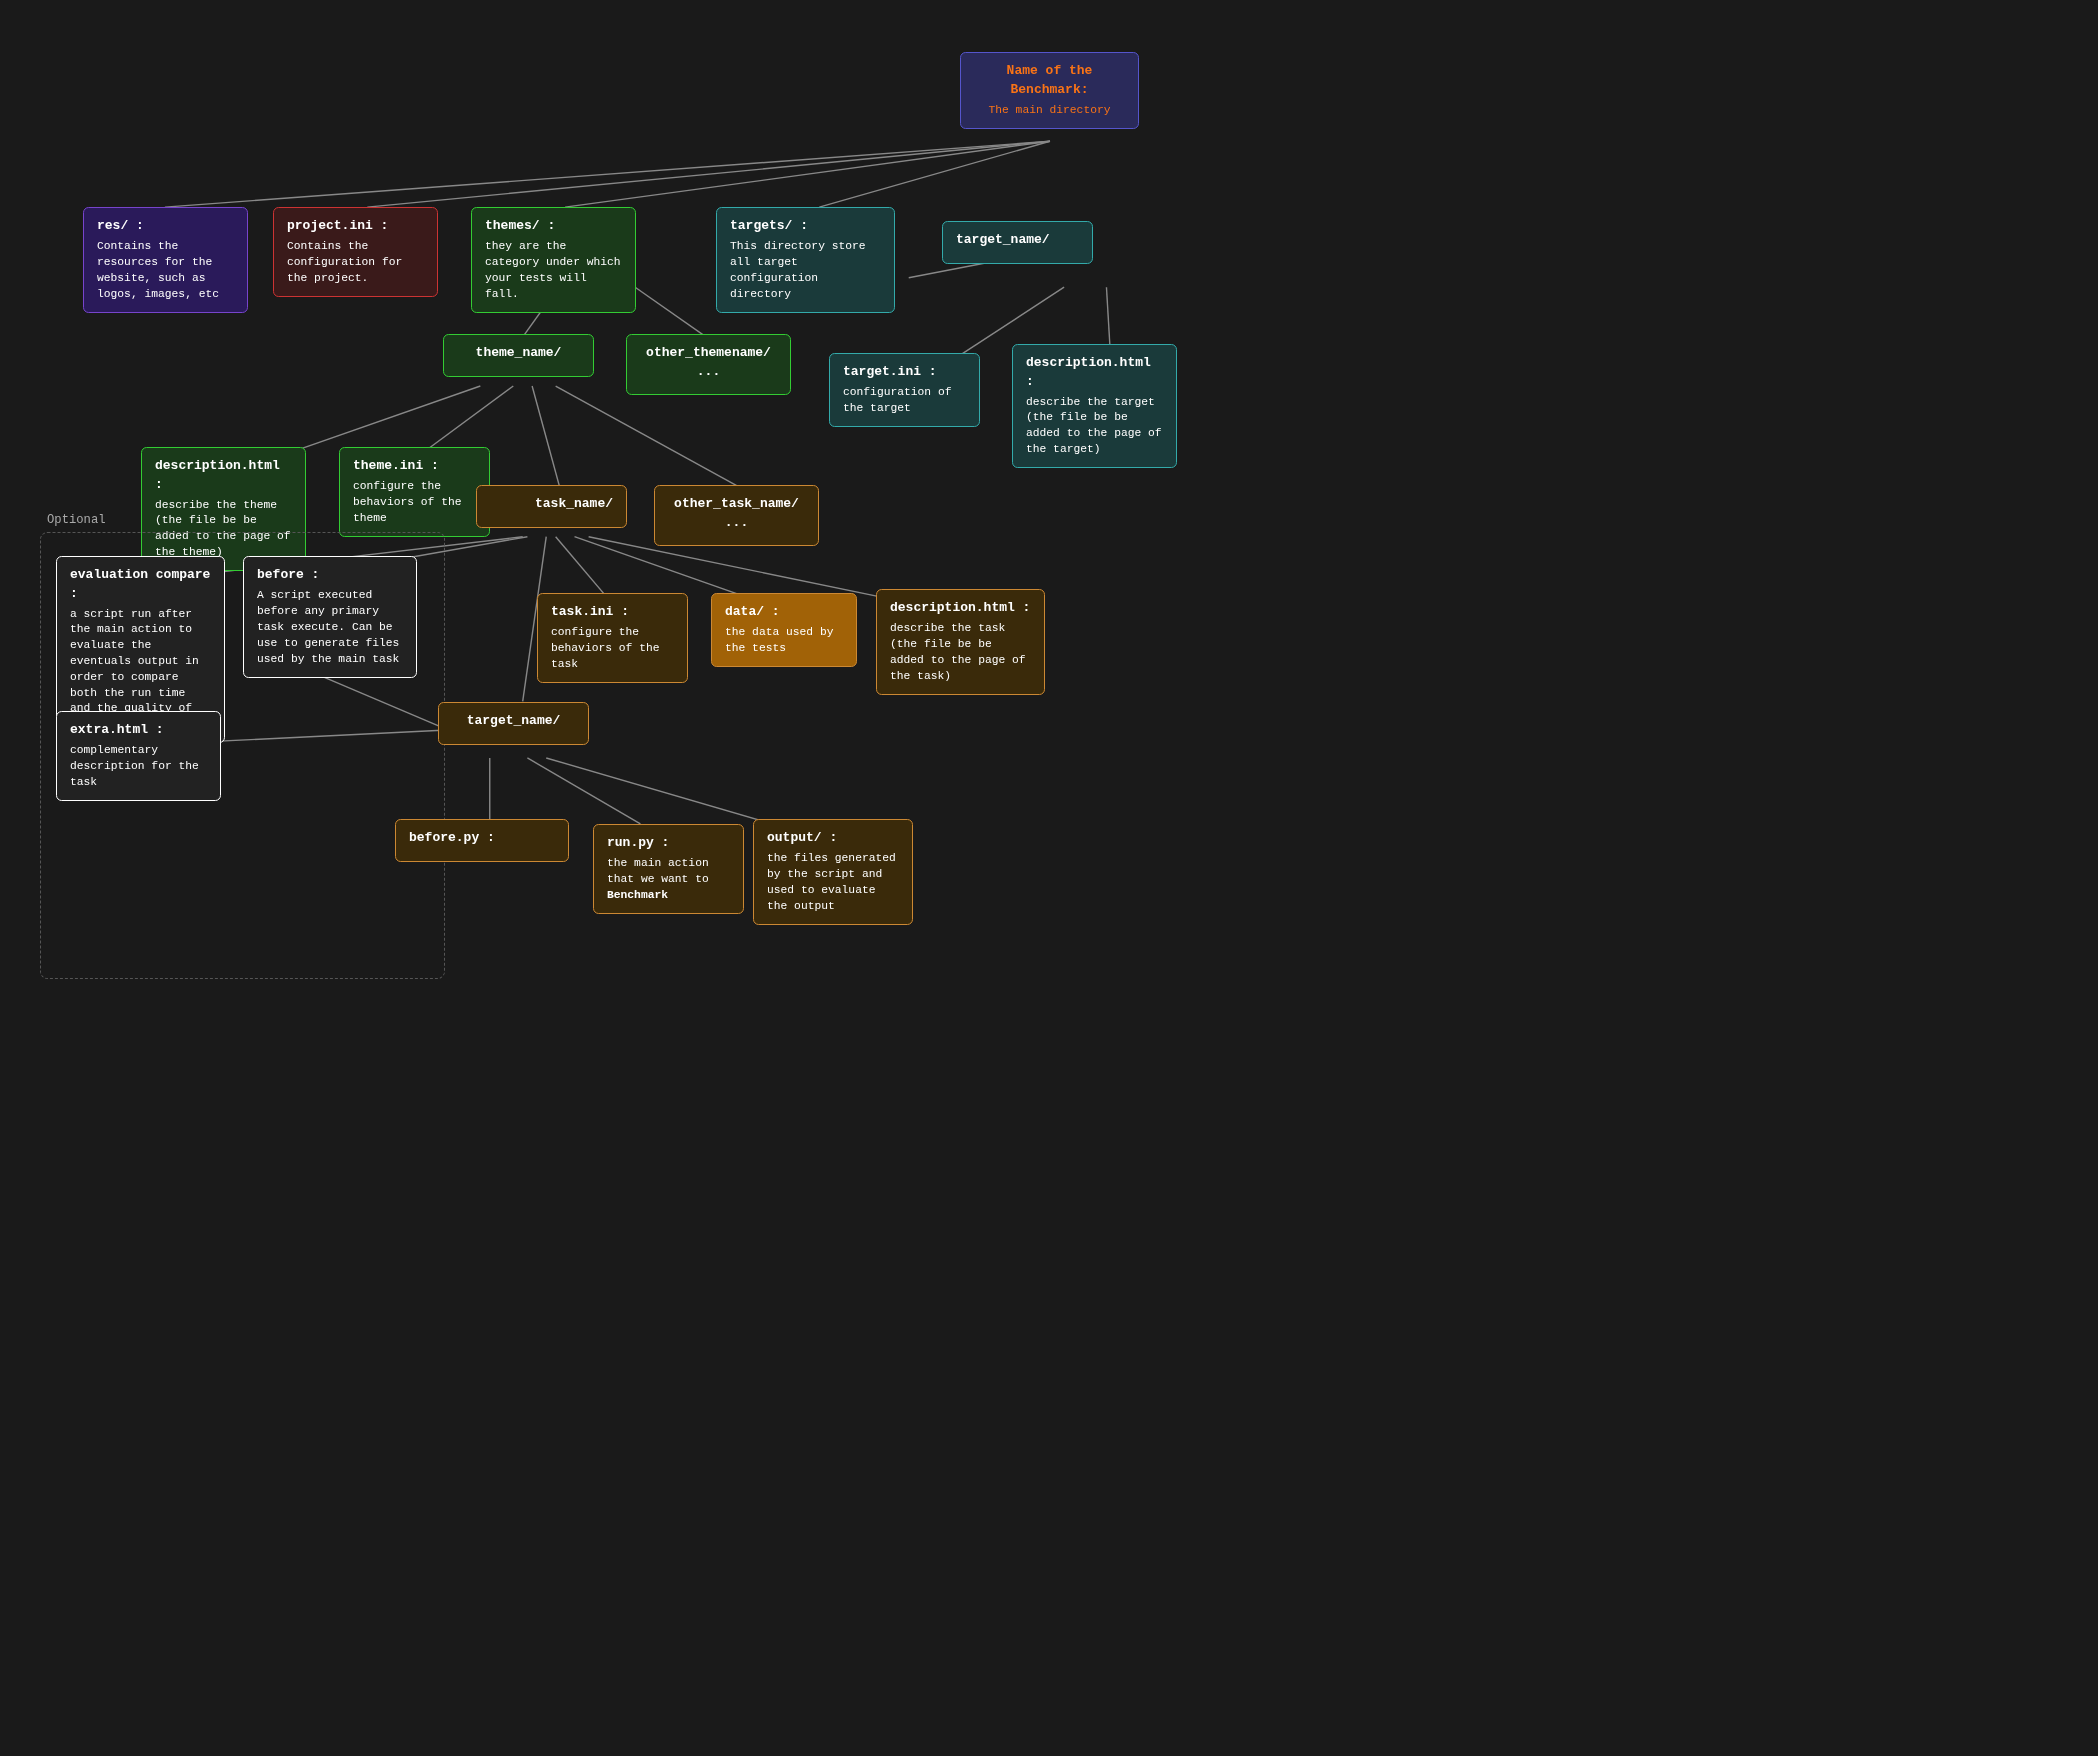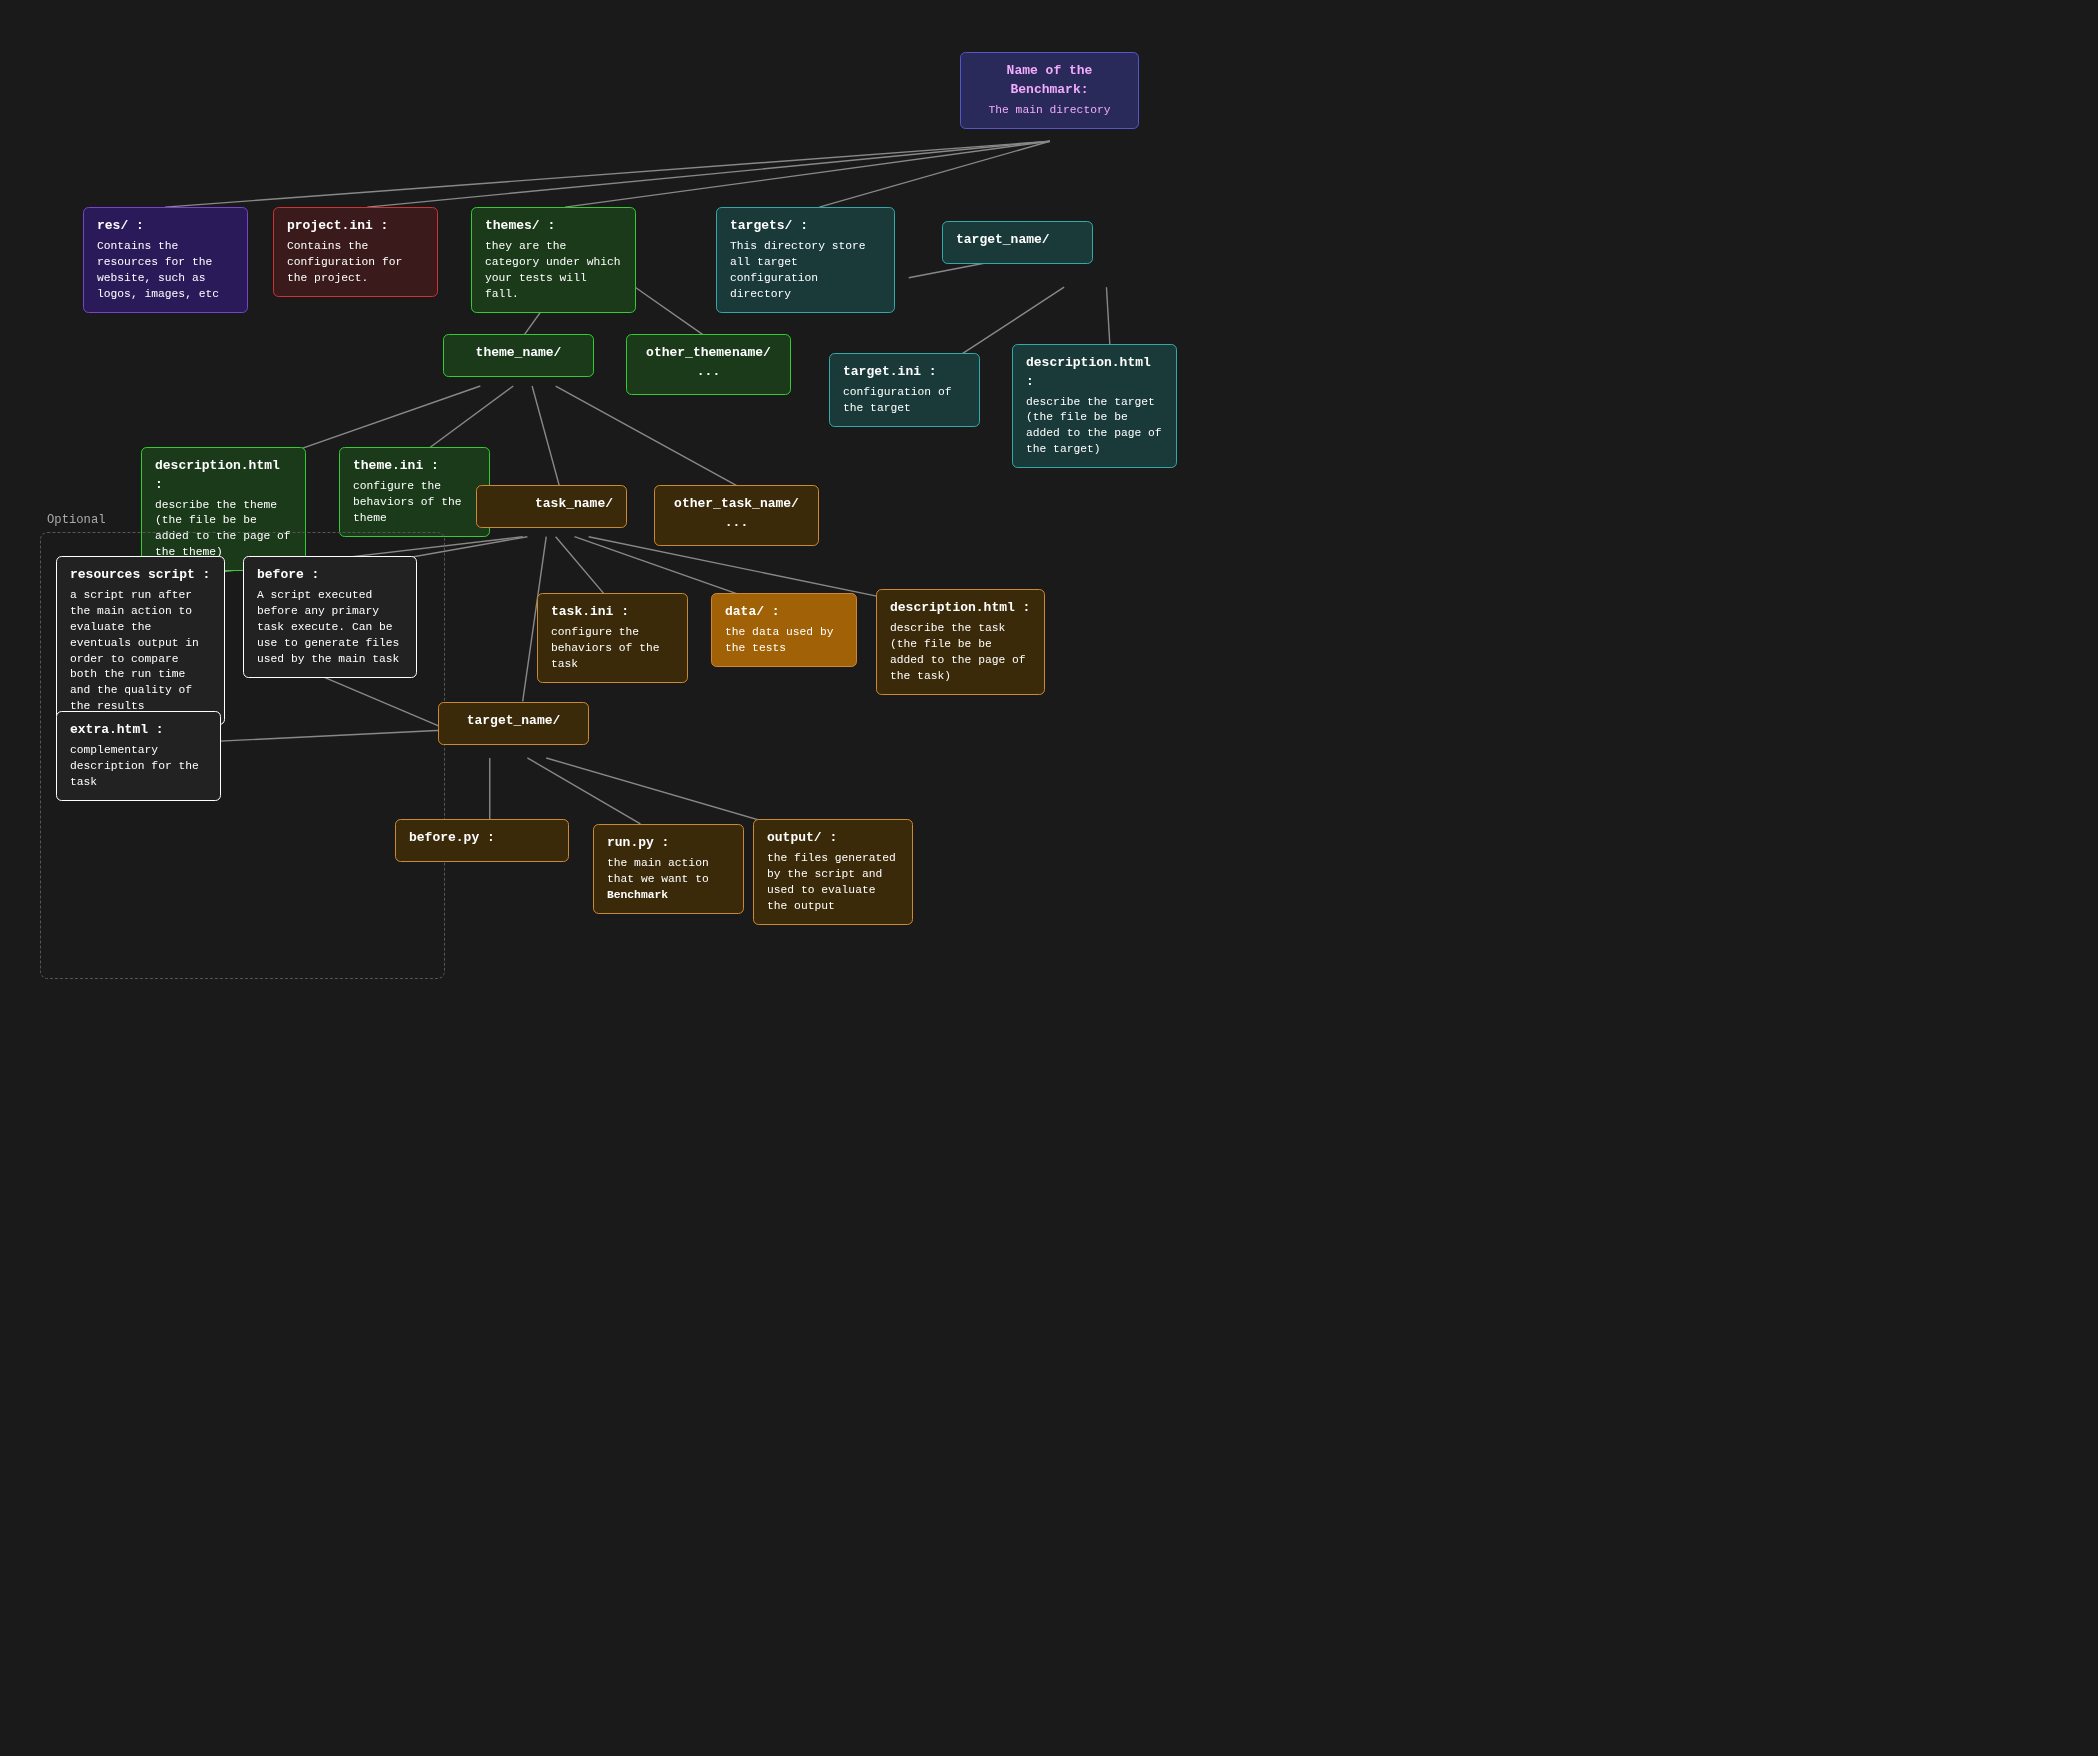--- a/index.html
+++ b/index.html
@@ -28,21 +28,21 @@
 
     .node-desc {
       font-size: 11.3px;
       font-weight: normal;
     }
 
     
     .node-root {
       background: #2a2a5a;
       border: 1.9px solid #5555cc;
-      color: #f0abfc;
+      color: #f97316;
       text-align: center;
       width: 179px;
     }
 
     
     .node-res {
       background: #2a1a5a;
       border: 1.9px solid #7744cc;
       color: #fff;
       width: 165px;
@@ -372,21 +372,21 @@
 
 <div class="node node-othertask" style="left:654px; top:485px;">
   <div class="node-title">other_task_name/ ...</div>
 </div>
 
 <div class="optional-label" style="left:47px; top:513px;">Optional</div>
 
 <div style="position:absolute; left:40px; top:532px; width:405px; height:447px; border:0.9px dashed #555; border-radius:7.5px;"></div>
 
 <div class="node node-eval" style="left:56px; top:556px;">
-  <div class="node-title">resources script :</div>
+  <div class="node-title">evaluation compare :</div>
   <div class="node-desc">a script run after the main action to evaluate the eventuals output in order to compare both the run time and the quality of the results</div>
 </div>
 
 <div class="node node-before" style="left:243px; top:556px;">
   <div class="node-title">before :</div>
   <div class="node-desc">A script executed before any primary task execute. Can be use to generate files used by the main task</div>
 </div>
 
 <div class="node node-extra" style="left:56px; top:711px;">
   <div class="node-title">extra.html :</div>

